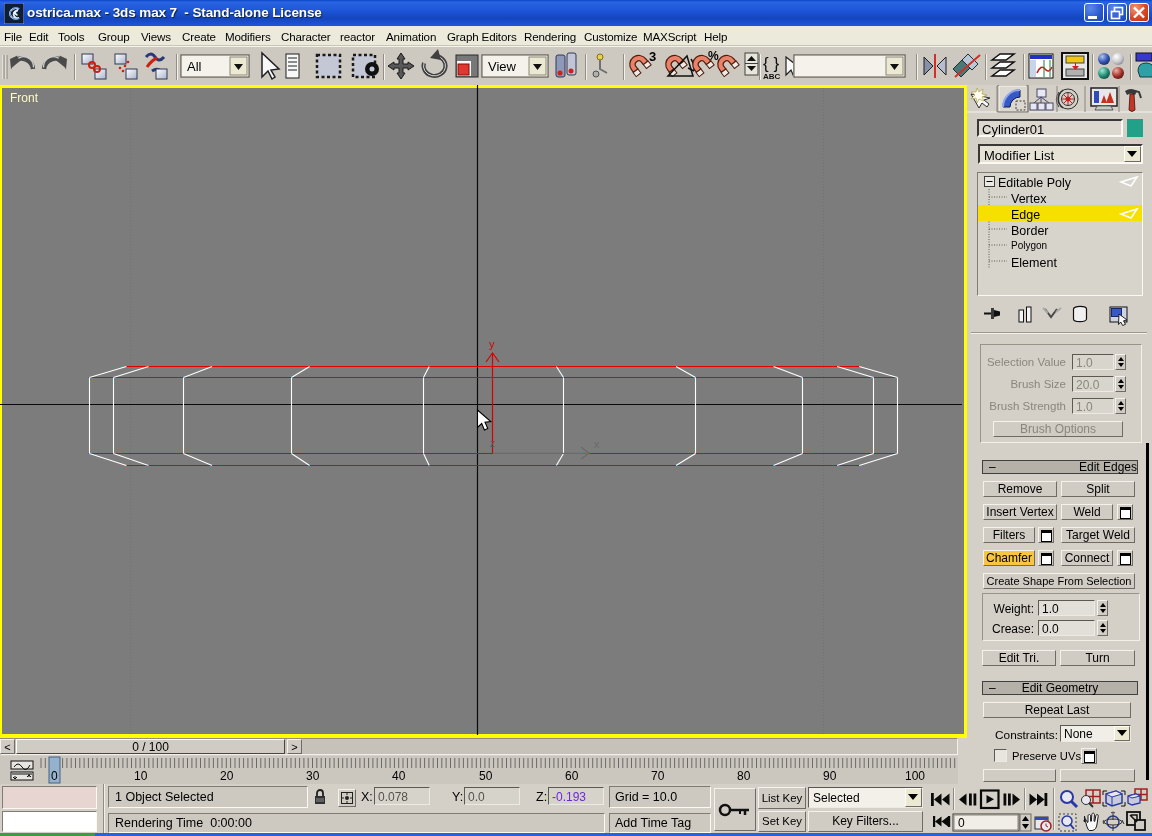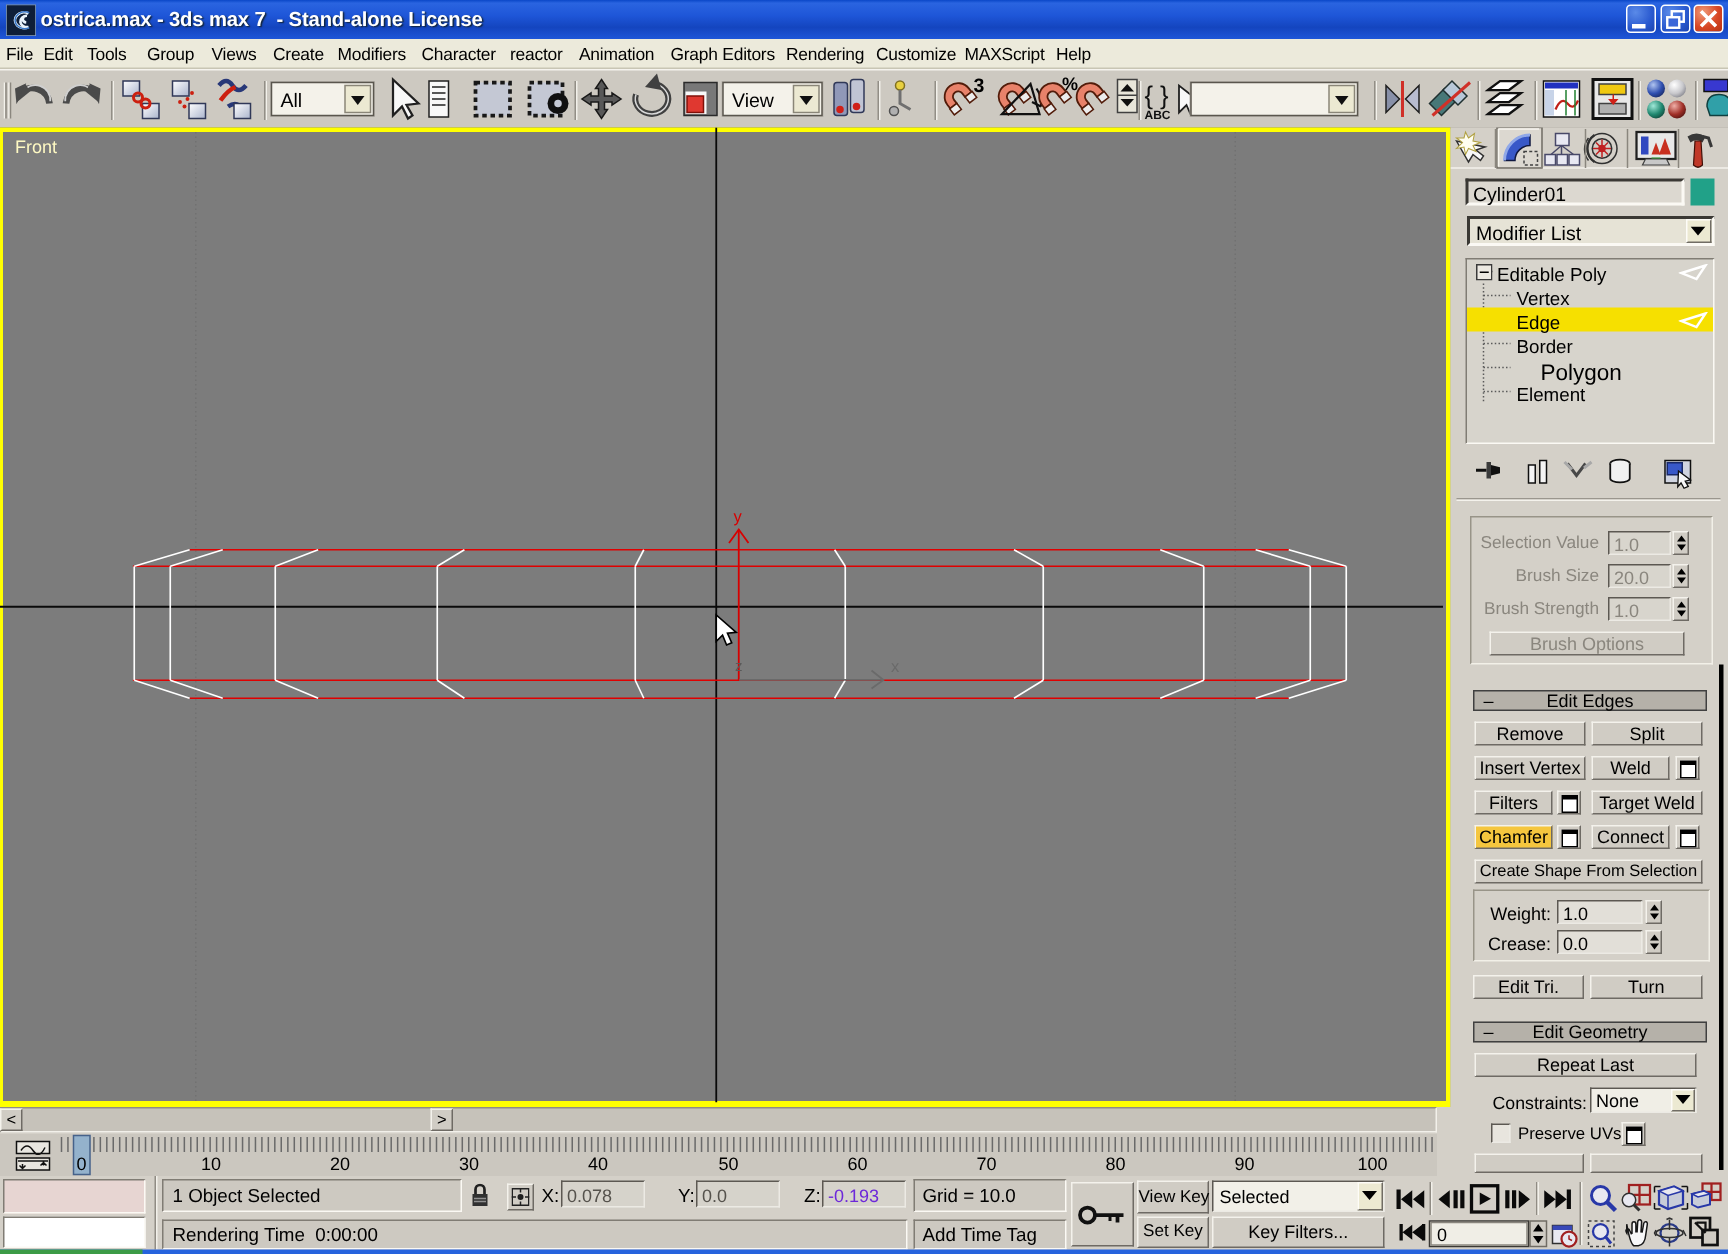--- a/index.html
+++ b/index.html
@@ -375,21 +375,21 @@
 </svg>
 <div class="abs" style="left:11px;top:120px;width:164px;height:16px;background:#f6e000"></div>
 <svg class="abs" width="11" height="11" style="left:17px;top:91px">
       <rect x="0.5" y="0.5" width="10" height="10" fill="#ece9e2" stroke="#3a3a3a"></rect>
       <line x1="2.5" y1="5.5" x2="8.5" y2="5.5" stroke="#000"></line>
     </svg>
 <span class="abs" style="left:31px;top:91px;font-size:12.5px">Editable Poly</span>
 <span class="abs" style="left:44px;top:107px;font-size:12.5px">Vertex</span>
 <span class="abs" style="left:44px;top:123px;font-size:12.5px">Edge</span>
 <span class="abs" style="left:44px;top:139px;font-size:12.5px">Border</span>
-<span class="abs" style="left:60px;top:155px;font-size:15px">Polygon</span>
+<span class="abs" style="left:44px;top:155px;font-size:10px">Polygon</span>
 <span class="abs" style="left:44px;top:171px;font-size:12.5px">Element</span>
 <svg width="20" height="12" style="position:absolute;left:152px;top:91px">
       <path d="M 18 1 L 2 6 L 12 10 Z" fill="none" stroke="#fff" stroke-width="1.6"></path>
     </svg>
 <svg width="20" height="12" style="position:absolute;left:152px;top:123px">
       <path d="M 18 1 L 2 6 L 12 10 Z" fill="none" stroke="#fff" stroke-width="1.6"></path>
     </svg>
 <svg width="185" height="30" style="position:absolute;left:0;top:218px">
 <g transform="translate(17,5)">
         <path d="M 0 5.5 l 7 0" stroke="#101010" stroke-width="2"></path>
@@ -425,21 +425,21 @@
     </div>
 <div class="ed dis2" style="left:105px;top:313px;width:42px;height:16px">
       <span style="position:absolute;left:3px;top:1px">1.0</span>
     </div>
 <div class="spin" style="left:148px;top:269px"></div>
 <div class="spin" style="left:148px;top:291px"></div>
 <div class="spin" style="left:148px;top:313px"></div>
 <div class="btn dis" style="left:26px;top:336px;width:130px;height:16px">Brush Options</div>
 <div class="abs rollhead" style="left:15px;top:375px;width:156px;height:14px">
       <span style="position:absolute;left:6px;top:0px">–</span>
-      <span style="position:absolute;left:0;width:100%;text-align:center">Edit Edges</span>
+      <span style="position:absolute;left:0;width:100%;text-align:right">Edit Edges</span>
     </div>
 <div class="btn" style="left:16px;top:396px;width:74px;height:16px">Remove</div>
 <div class="btn" style="left:94px;top:396px;width:74px;height:16px">Split</div>
 <div class="btn" style="left:16px;top:419px;width:74px;height:16px">Insert Vertex</div>
 <div class="btn" style="left:94px;top:419px;width:52px;height:16px">Weld</div>
 <div class="btn sq" style="left:150px;top:419px"></div>
 <div class="btn" style="left:16px;top:442px;width:52px;height:16px">Filters</div>
 <div class="btn sq" style="left:71px;top:442px"></div>
 <div class="btn" style="left:94px;top:442px;width:74px;height:16px">Target Weld</div>
 <div class="btn" style="left:16px;top:465px;width:52px;height:16px;background:#f5c63e">Chamfer</div>
@@ -476,20 +476,21 @@
 <div class="ed" style="left:27px;top:664px;width:13px;height:13px;background:#e8e5de"></div>
 <span class="abs" style="left:45px;top:665px;font-size:11.2px">Preserve UVs</span>
 <div class="btn sq" style="left:114px;top:663px"></div>
 <div class="btn" style="left:16px;top:684px;width:73px;height:13px"></div>
 <div class="btn" style="left:93px;top:684px;width:75px;height:13px"></div>
 <div class="abs" style="left:179px;top:358px;width:3px;height:337px;background:#000"></div>
 </div>
 <div class="abs" id="timeslider">
 <div class="abs" style="left:0;top:0;width:958px;height:17px;background:#c6c2ba;border:1px solid;border-color:#908c84 #f2f0ea #f2f0ea #908c84"></div>
 <div class="btn" style="left:0px;top:1px;width:15px;height:15px;font-size:11px;line-height:14px">&lt;</div>
+<div class="btn" style="left:16px;top:1px;width:269px;height:15px;font-size:12px;line-height:14px;border-color:#fff #4a463e #4a463e #fff">0 / 100</div>
 <div class="btn" style="left:287px;top:1px;width:15px;height:15px;font-size:11px;line-height:14px">&gt;</div>
 </div>
 <div class="abs" id="ruler">
 <svg width="967" height="28" style="position:absolute;left:0;top:0">
 <rect x="0" y="0" width="958" height="28" fill="#cbc7bf"></rect>
 <g transform="translate(11,5)" stroke="#101010" fill="none">
 <rect x="0" y="0" width="22" height="8" fill="#e8e6e0"></rect>
 <path d="M 3 6 q 4 -6 8 0 t 8 -2" stroke-width="1"></path>
 <rect x="0" y="11" width="22" height="8" fill="#e8e6e0"></rect>
 <path d="M 4 15 l 0 3 m -2 -2 l 2 2 l 2 -2 m 12 -3 l 0 3 m -2 0 l 2 -2 l 2 2" stroke-width="1"></path>
@@ -768,21 +769,21 @@
 <div class="sunk" style="left:609px;top:29px;width:102px;height:20px;background:#cdc9c1">
       <span style="position:absolute;left:5px;top:2px;font-size:12.5px">Add Time Tag</span>
     </div>
 <div class="btn" style="left:714px;top:4px;width:42px;height:43px"></div>
 <svg width="34" height="18" style="position:absolute;left:718px;top:17px">
       <circle cx="7" cy="9" r="5" fill="none" stroke="#101010" stroke-width="2.5"></circle>
       <line x1="12" y1="9" x2="31" y2="9" stroke="#101010" stroke-width="2.5"></line>
       <line x1="27" y1="9" x2="27" y2="14" stroke="#101010" stroke-width="2.5"></line>
       <line x1="22" y1="9" x2="22" y2="13" stroke="#101010" stroke-width="2"></line>
     </svg>
-<div class="btn" style="left:758px;top:3px;width:48px;height:22px;line-height:20px;font-size:11.4px;white-space:nowrap">View Key</div>
+<div class="btn" style="left:758px;top:3px;width:48px;height:22px;line-height:20px;font-size:11.4px;white-space:nowrap">List Key</div>
 <div class="btn" style="left:758px;top:27px;width:48px;height:21px;line-height:19px;font-size:11.4px;white-space:nowrap">Set Key</div>
 <div class="ed" style="left:808px;top:3px;width:115px;height:21px;background:#f2f0e8">
       <span style="position:absolute;left:4px;top:3px">Selected</span>
 <div class="abs" style="right:0;top:0;width:17px;height:19px;background:#ece9d2;border:1px solid;border-color:#fdfcf8 #706c64 #706c64 #fdfcf8"></div>
 <svg width="11" height="7" style="position:absolute;right:3px;top:6px">
         <path d="M 0 0 L 10 0 L 5 6 Z" fill="#000"></path>
       </svg>
 </div>
 <div class="btn" style="left:808px;top:27px;width:115px;height:21px;line-height:19px">Key Filters...</div>
 <svg width="227" height="49" style="position:absolute;left:925px;top:0">

